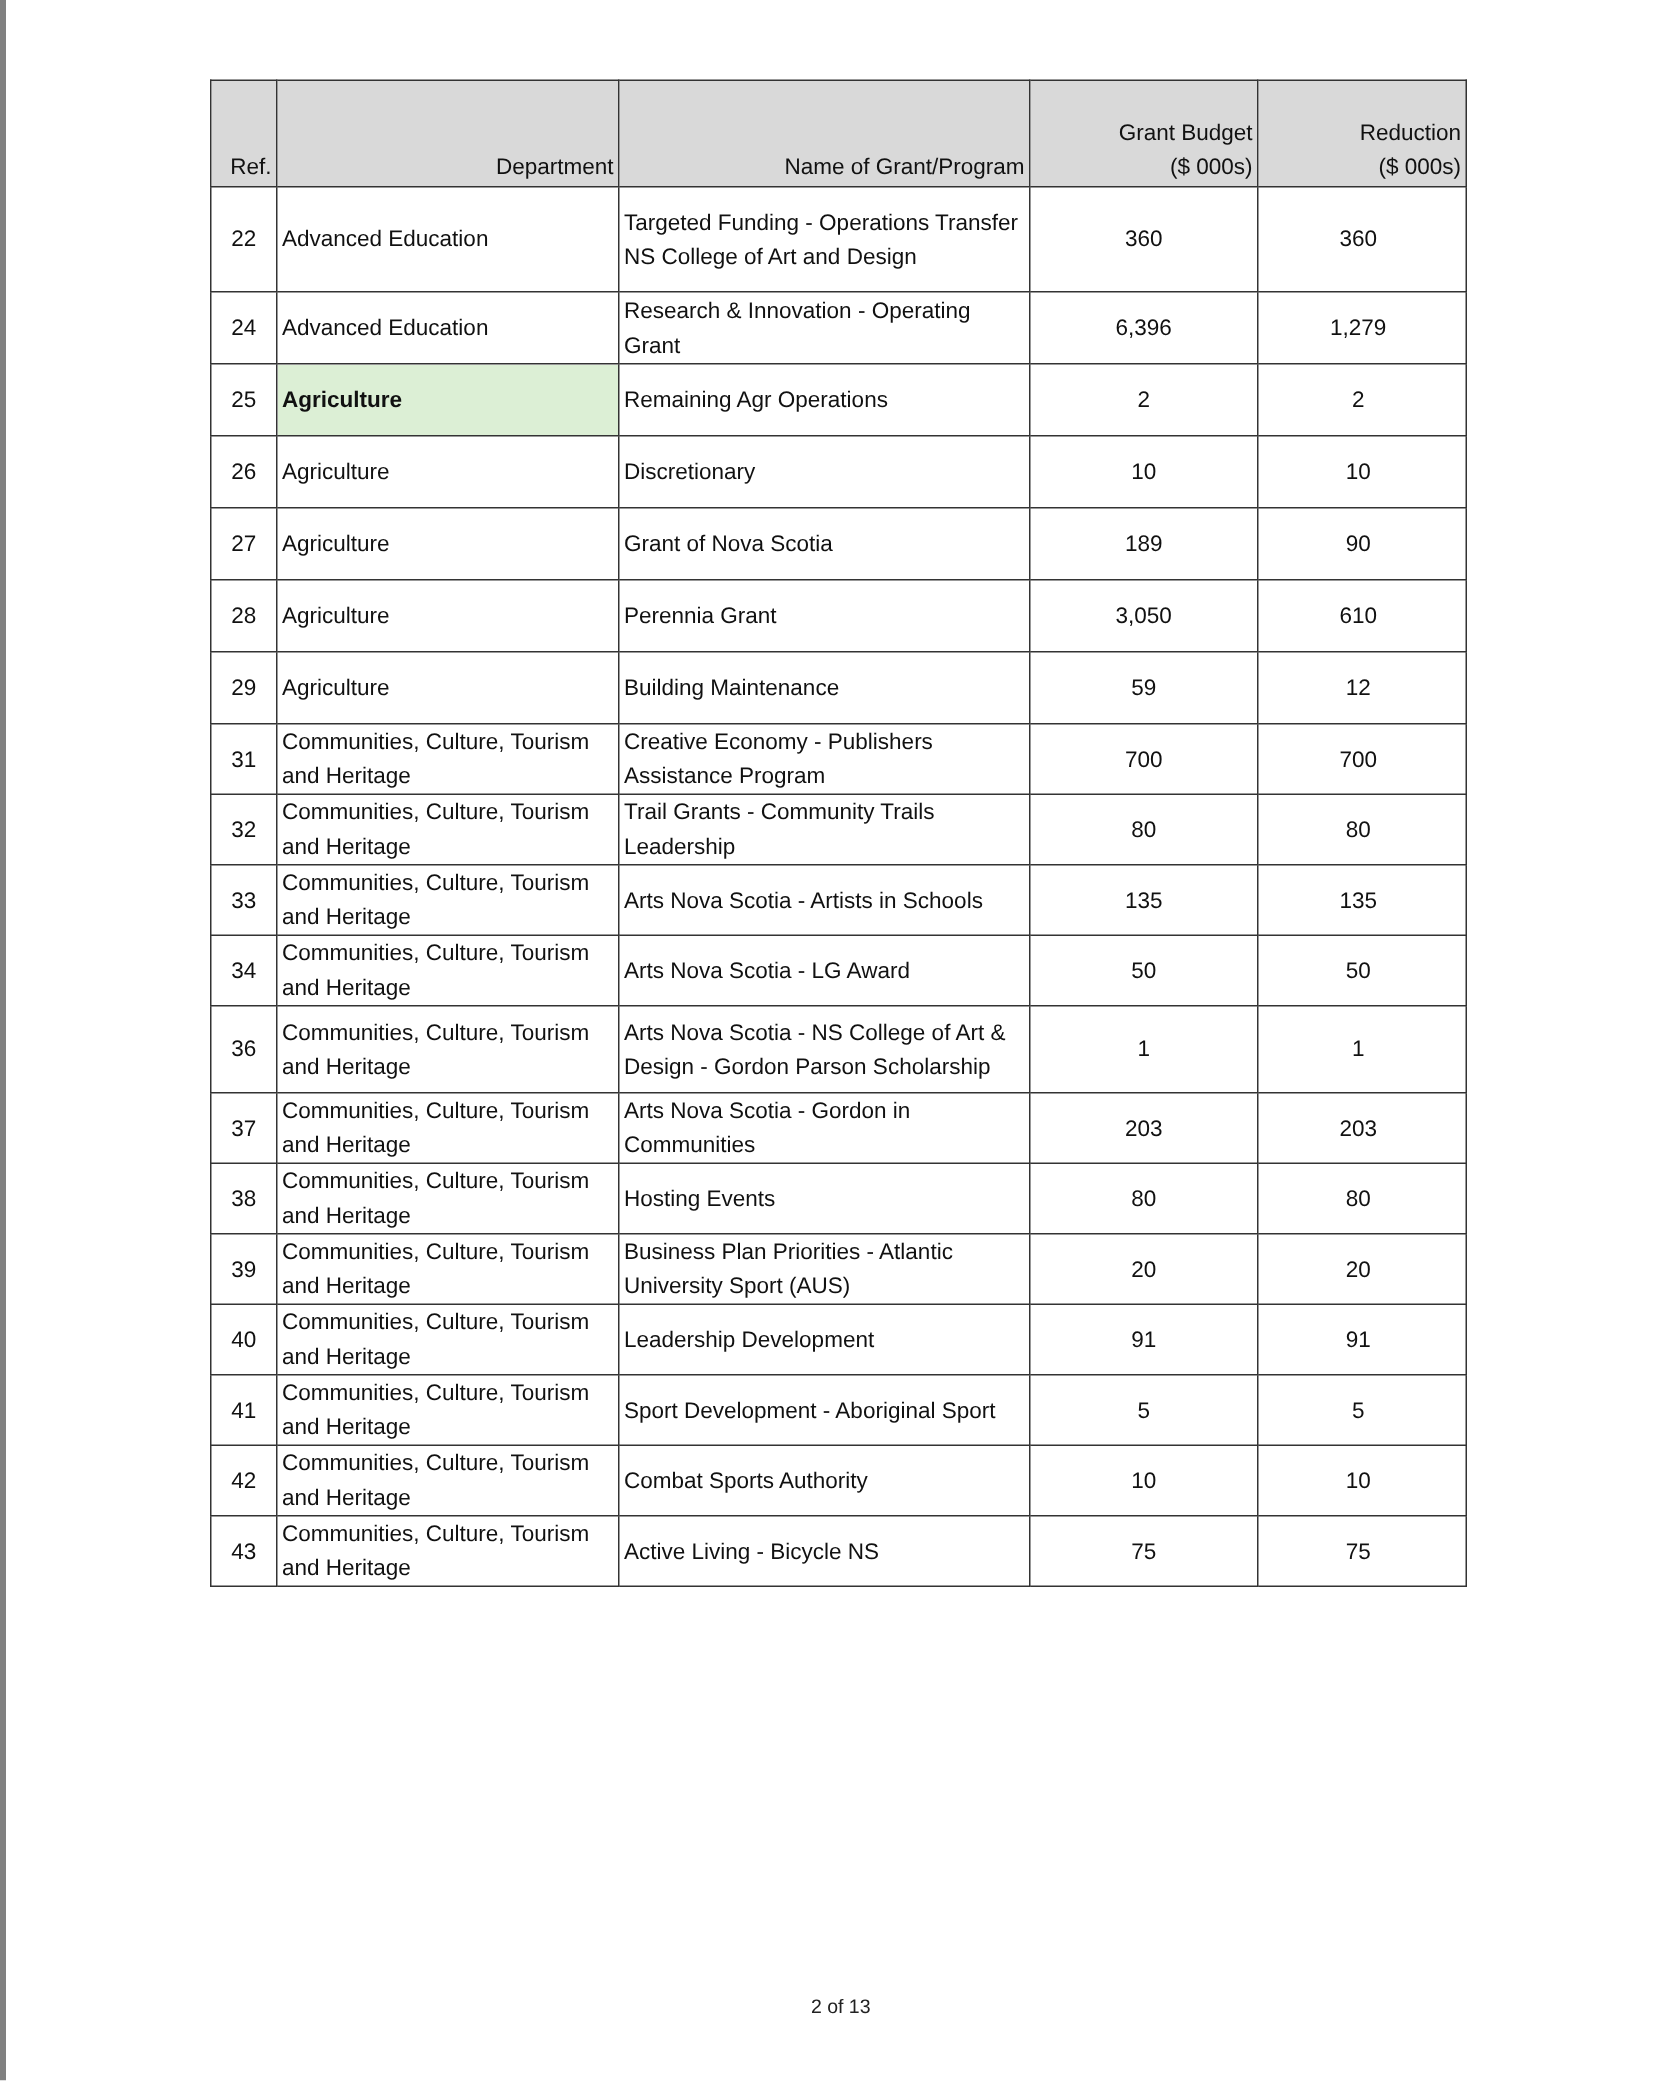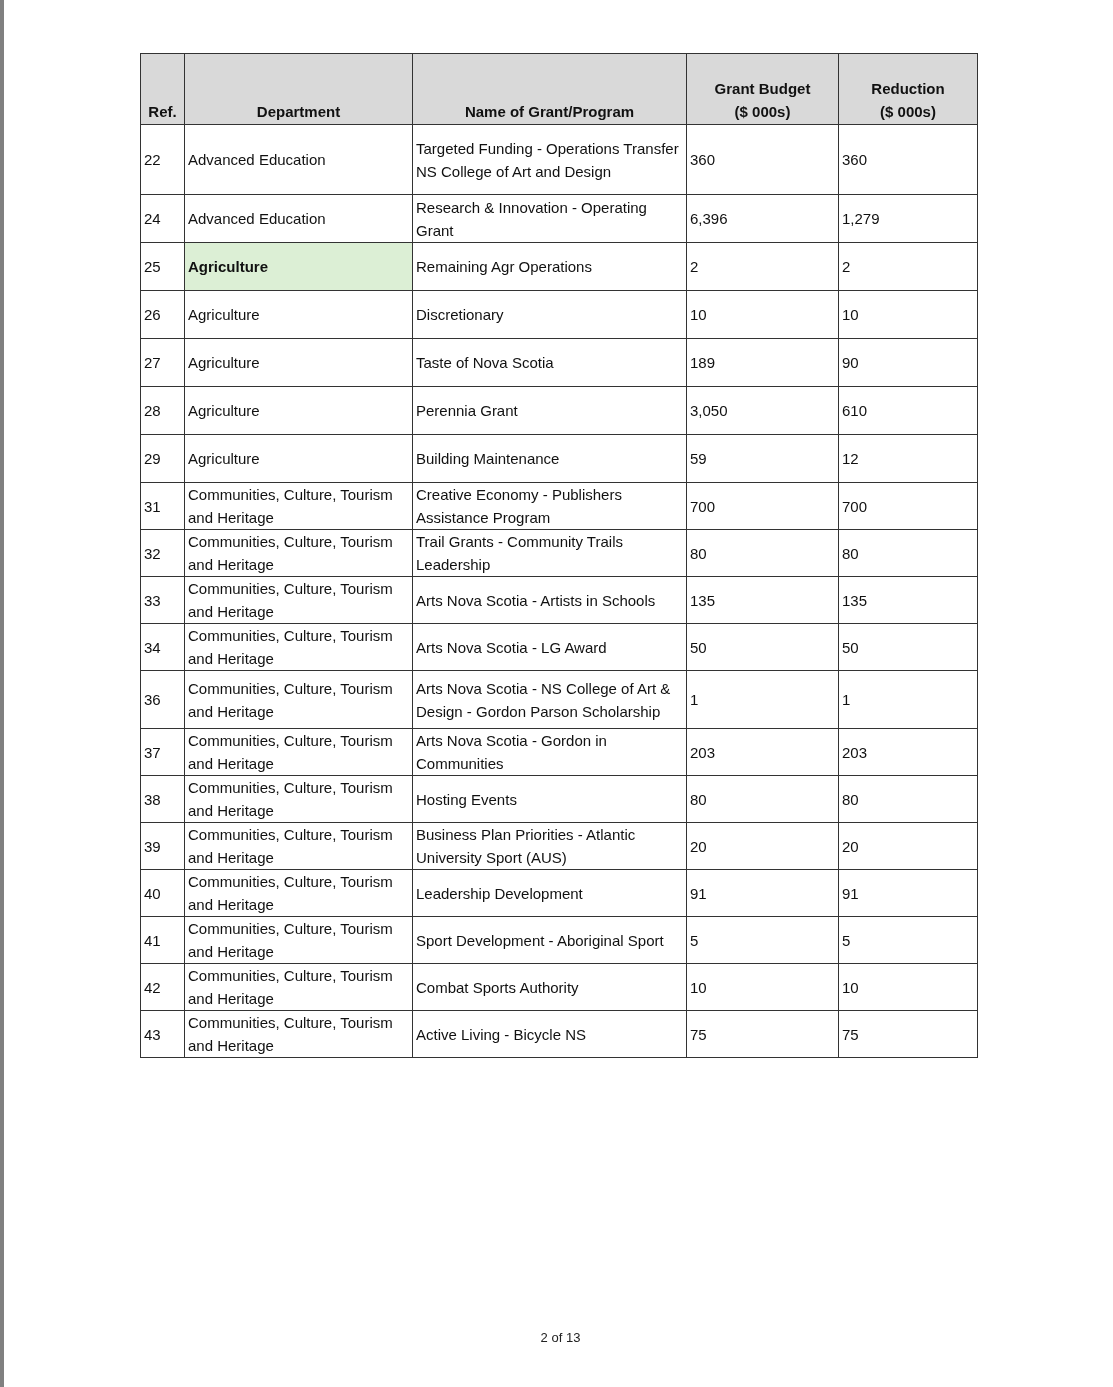--- a/index.html
+++ b/index.html
@@ -32,34 +32,34 @@
       line-height: 23px;
     }
     table.grants th, table.grants td {
       border: 1.5px solid #333;
       padding: 0 3px;
       vertical-align: middle;
       overflow: hidden;
     }
     table.grants th {
       background: #d9d9d9;
-      font-weight: bold;
+      font-weight: normal;
       vertical-align: bottom;
-      text-align: center;
+      text-align: right;
       height: 69px;
       padding-bottom: 1px;
       line-height: 23px;
     }
     col.c-ref { width: 44px; }
     col.c-dept { width: 228px; }
     col.c-name { width: 274px; }
     col.c-budget { width: 152px; }
     col.c-red { width: 139px; }
-    td.ref { }
-    td.num { text-align: left; padding-right: 8px; }
+    td.ref { text-align: center; }
+    td.num { text-align: center; padding-right: 8px; }
     td.num.red { padding-right: 8px; }
     td.dept.hl {
       background: #dcefd5;
       font-weight: bold;
     }
     tr.h70 td { height: 69px; }
     tr.h48 td { height: 47px; }
     tr.h58 td { height: 57px; }
     tr.h46 td { height: 45px; }
     .footer {
@@ -125,21 +125,21 @@
       <tr class="h48">
         <td class="ref">26</td>
         <td class="dept">Agriculture</td>
         <td class="name">Discretionary</td>
         <td class="num">10</td>
         <td class="num red">10</td>
       </tr>
       <tr class="h48">
         <td class="ref">27</td>
         <td class="dept">Agriculture</td>
-        <td class="name">Taste of Nova Scotia</td>
+        <td class="name">Grant of Nova Scotia</td>
         <td class="num">189</td>
         <td class="num red">90</td>
       </tr>
       <tr class="h48">
         <td class="ref">28</td>
         <td class="dept">Agriculture</td>
         <td class="name">Perennia Grant</td>
         <td class="num">3,050</td>
         <td class="num red">610</td>
       </tr>

